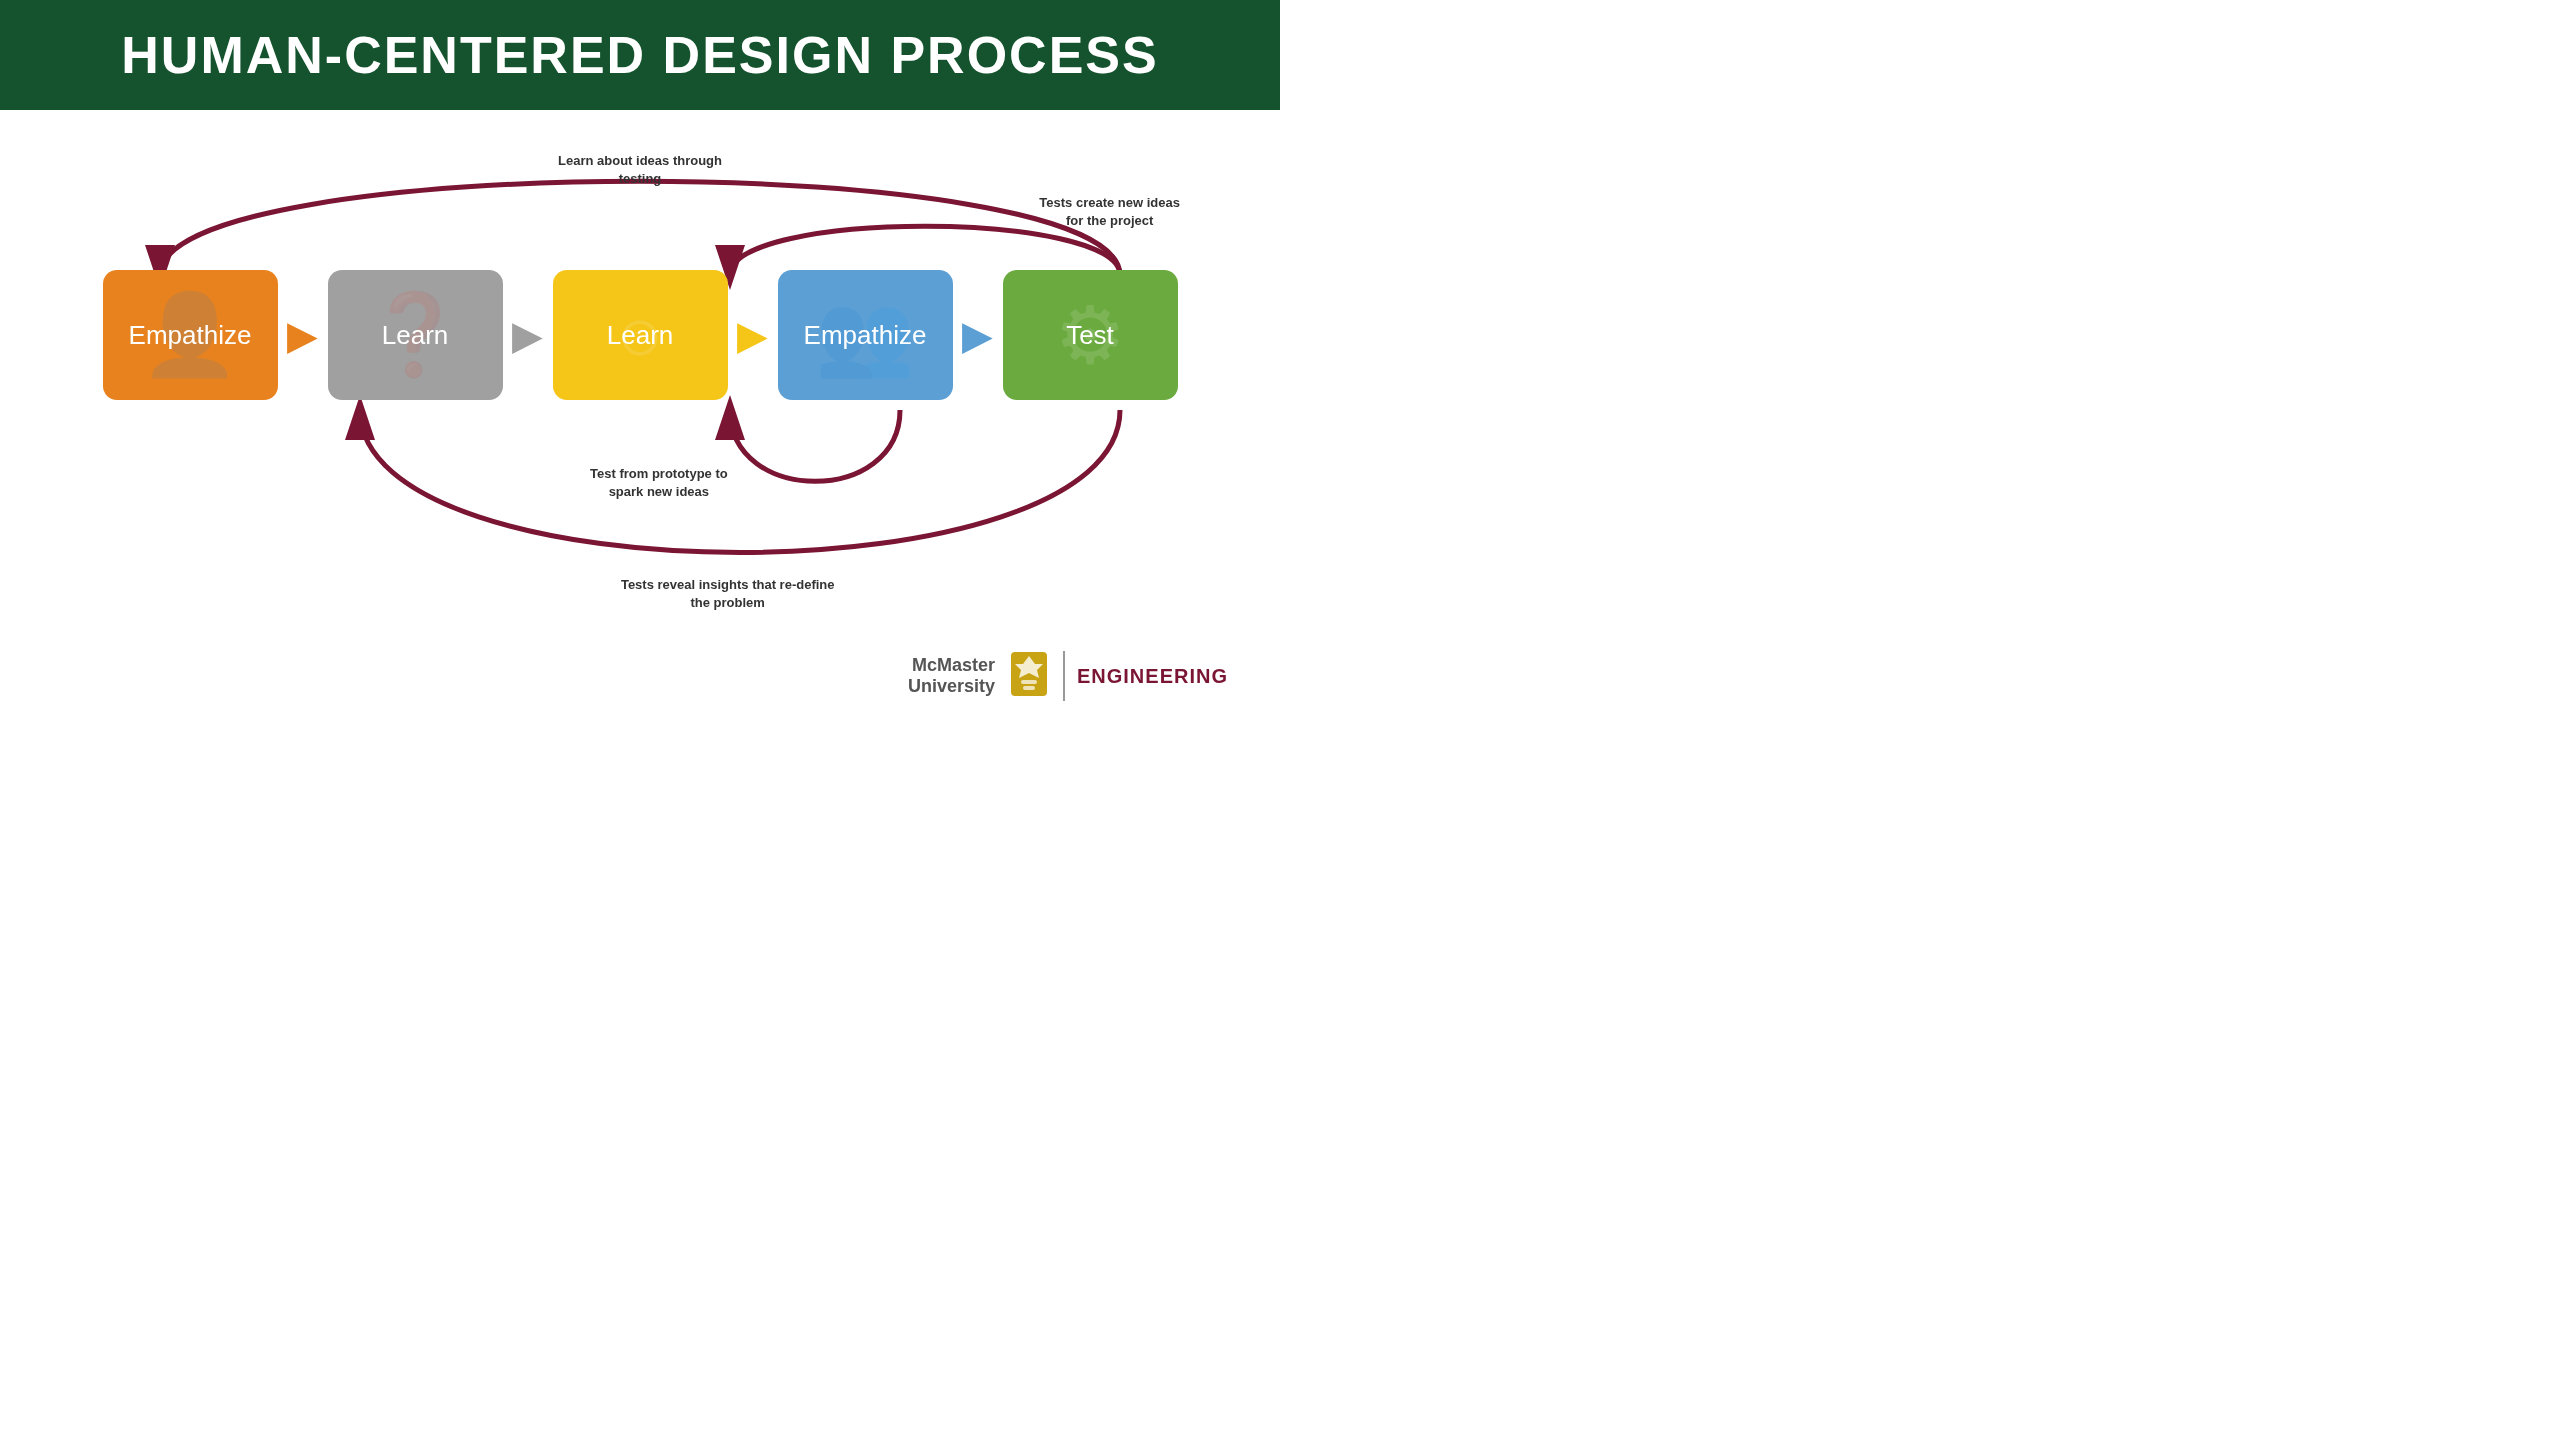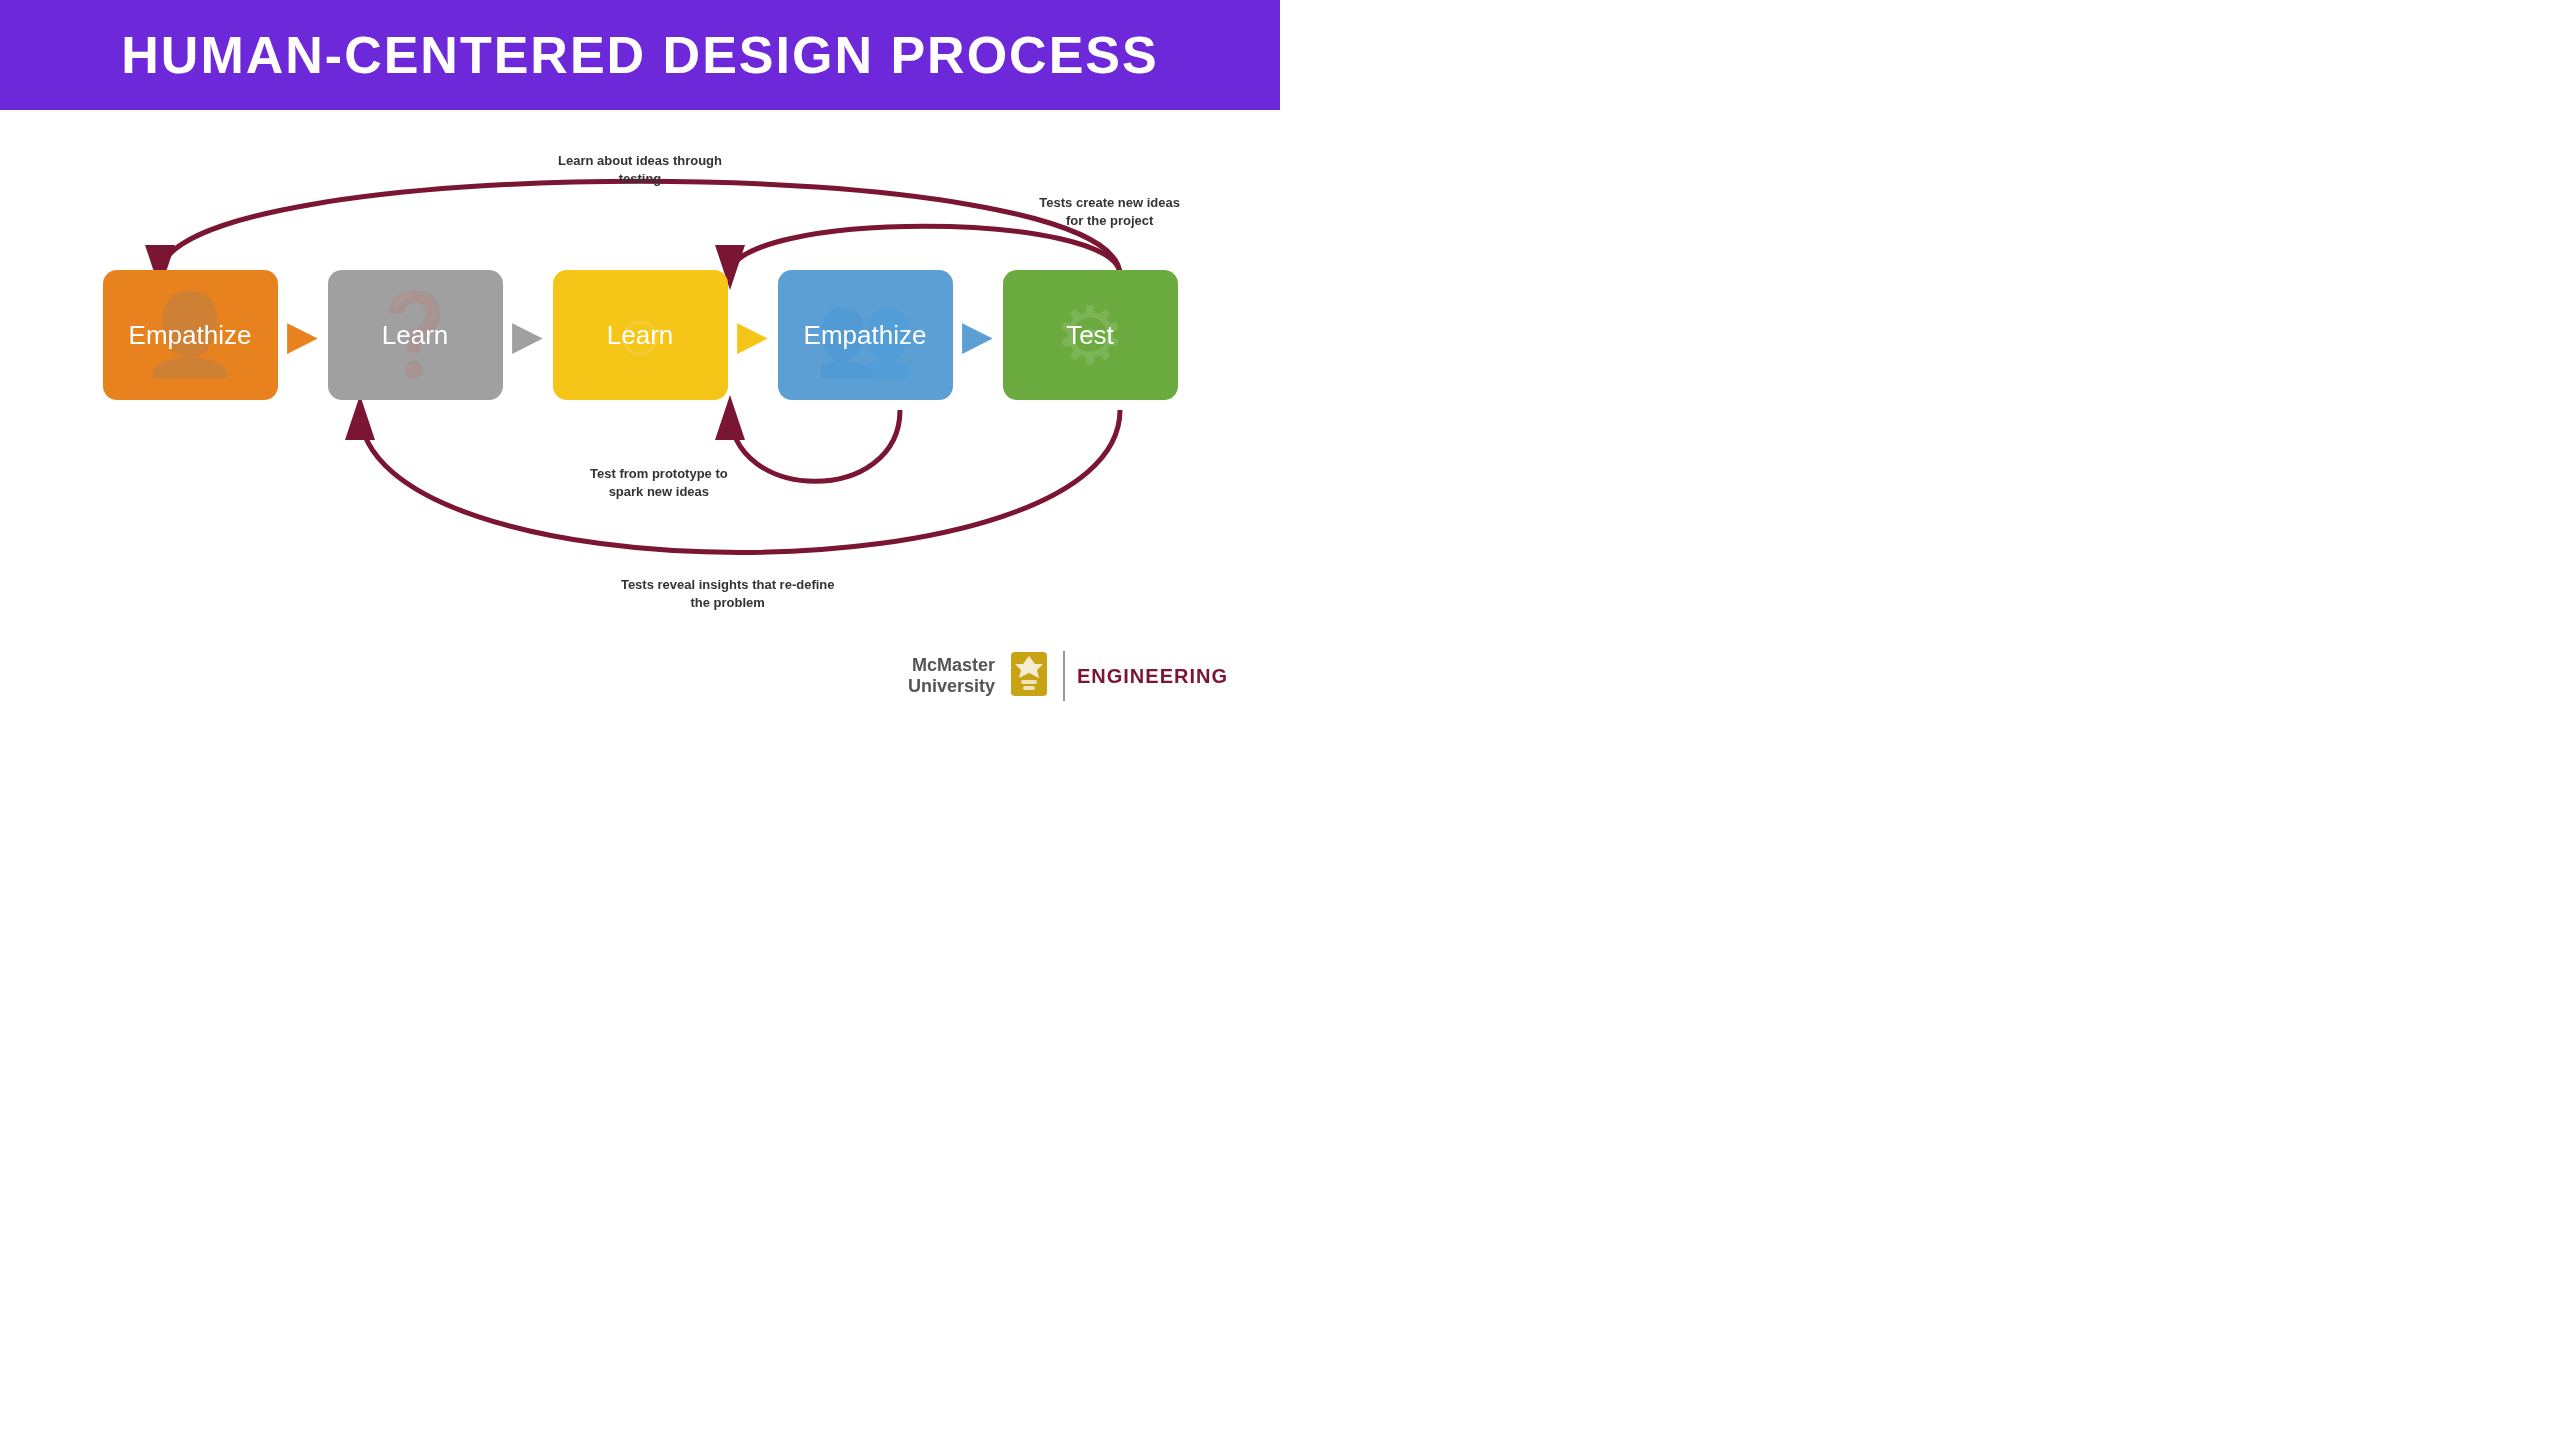--- a/index.html
+++ b/index.html
@@ -7,21 +7,21 @@
     body {
       width: 1280px;
       height: 720px;
       background: #fff;
       font-family: 'Arial', sans-serif;
       overflow: hidden;
     }
 
     
     .header {
-      background: #6d28d9;
+      background: #14532d;
       width: 100%;
       height: 110px;
       display: flex;
       align-items: center;
       justify-content: center;
     }
 
     .header-title {
       color: #fff;
       font-size: 52px;

